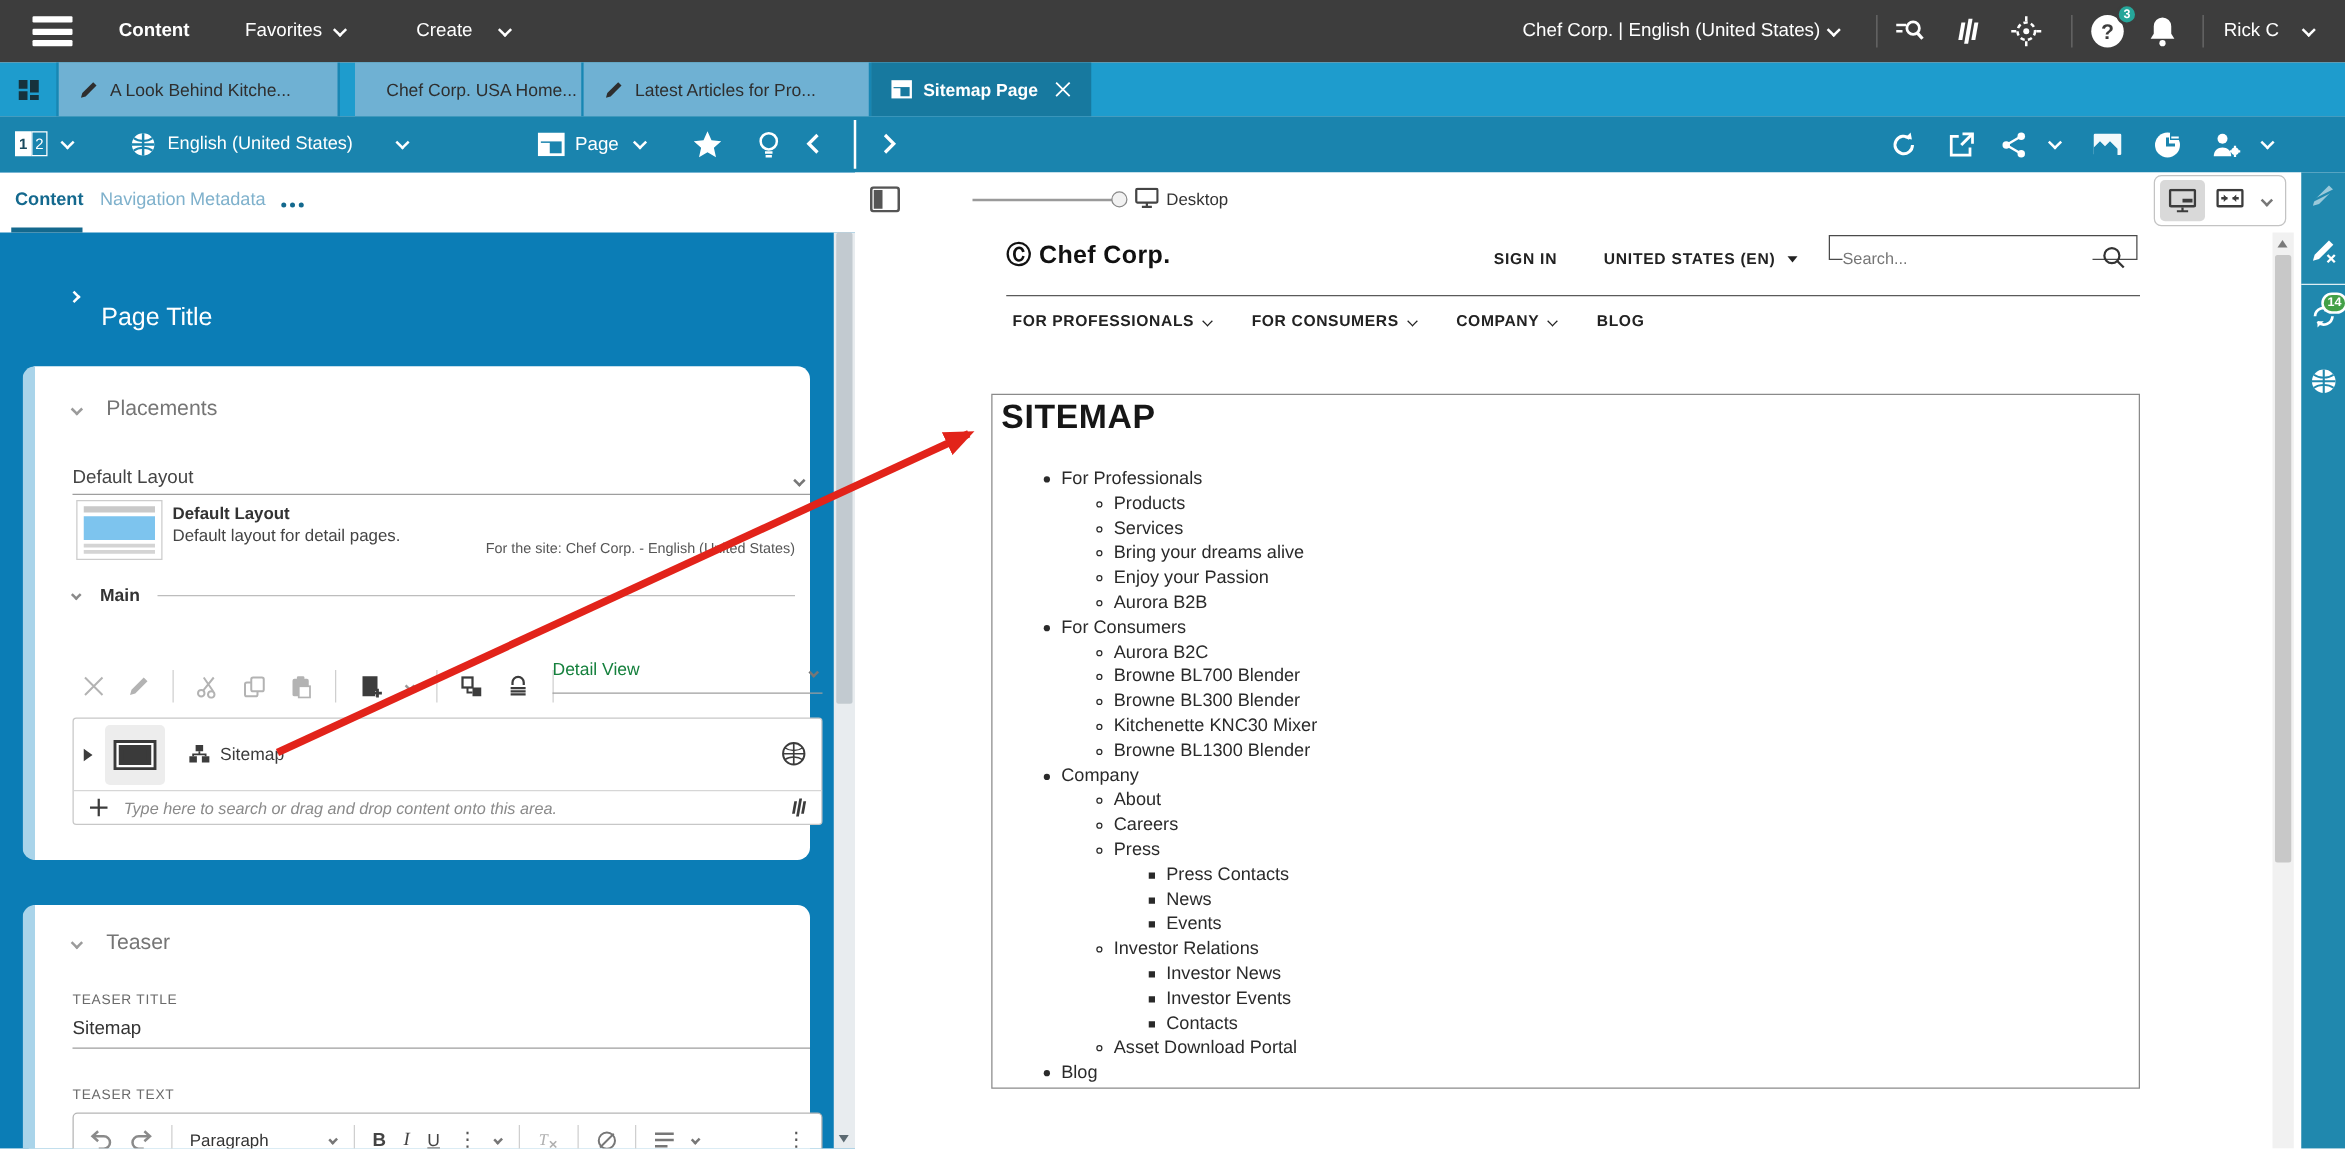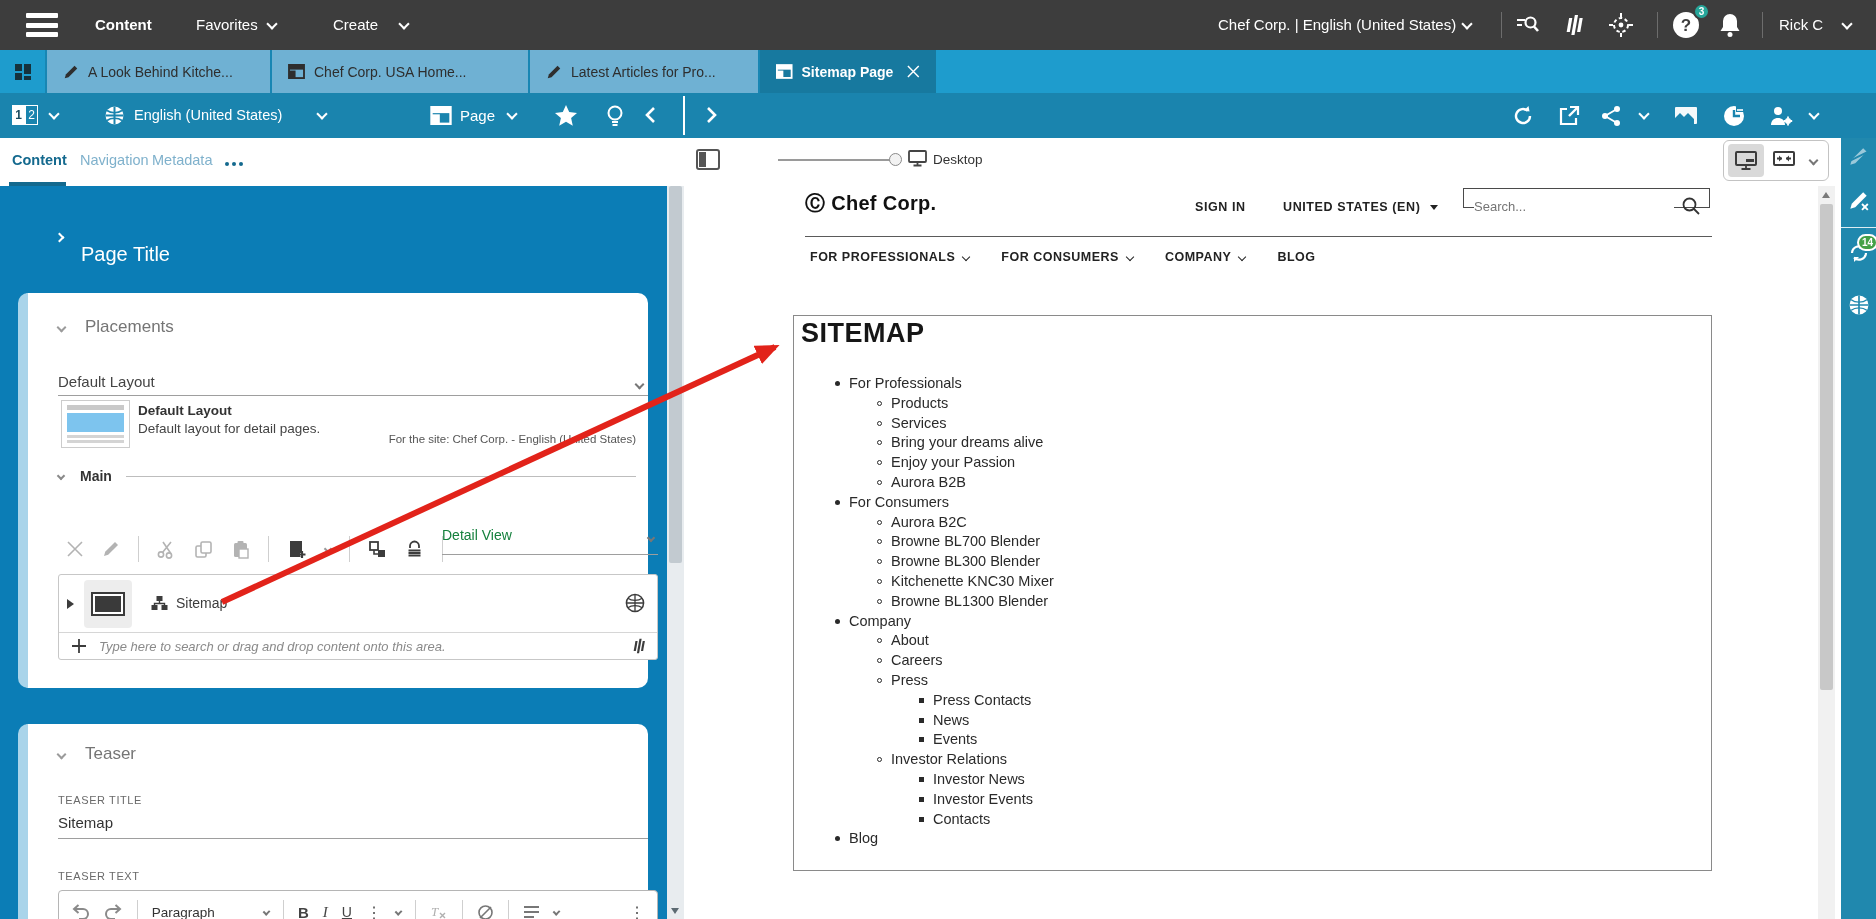--- a/index.html
+++ b/index.html
@@ -215,21 +215,21 @@
           <rect x="11" y="2" width="7" height="10" fill="#16323c"></rect>
           <rect x="11" y="14" width="7" height="4" fill="#16323c"></rect>
         </svg>
     </div>
     <div class="tab" style="width:225px;">
       <svg class="ic" width="16" height="16" viewBox="0 0 18 18">
           <path d="M2 16l1.2-4.2L13 2l3 3L6.2 14.8 2 16z" fill="#2e2e2e"></path>
         </svg>
       <span class="lbl">A Look Behind Kitche...</span>
     </div>
-    <div class="tab" style="width:258px;">
+    <div class="tab" style="width:183px;margin-left:12px;">
       <svg class="ic" width="17" height="15" viewBox="0 0 18 16">
           <rect x="1" y="1" width="16" height="14" fill="none" stroke="#2e2e2e" stroke-width="2"></rect>
           <rect x="1" y="1" width="16" height="5" fill="#2e2e2e"></rect>
           <rect x="1" y="7" width="7" height="8" fill="#2e2e2e"></rect>
         </svg>
       <span class="lbl">Chef Corp. USA Home...</span>
     </div>
     <div class="tab" style="width:230px;">
       <svg class="ic" width="16" height="16" viewBox="0 0 18 18">
           <path d="M2 16l1.2-4.2L13 2l3 3L6.2 14.8 2 16z" fill="#2e2e2e"></path>
@@ -644,20 +644,21 @@
           <div class="sm-item lv2"><span class="bullet"></span><span>About</span></div>
           <div class="sm-item lv2"><span class="bullet"></span><span>Careers</span></div>
           <div class="sm-item lv2"><span class="bullet"></span><span>Press</span></div>
           <div class="sm-item lv3"><span class="bullet"></span><span>Press Contacts</span></div>
           <div class="sm-item lv3"><span class="bullet"></span><span>News</span></div>
           <div class="sm-item lv3"><span class="bullet"></span><span>Events</span></div>
           <div class="sm-item lv2"><span class="bullet"></span><span>Investor Relations</span></div>
           <div class="sm-item lv3"><span class="bullet"></span><span>Investor News</span></div>
           <div class="sm-item lv3"><span class="bullet"></span><span>Investor Events</span></div>
           <div class="sm-item lv3"><span class="bullet"></span><span>Contacts</span></div>
+          <div class="sm-item lv2"><span class="bullet"></span><span>Asset Download Portal</span></div>
           <div class="sm-item lv1"><span class="bullet"></span><span>Blog</span></div>
         </div>
     </div>
 
     <div class="pscroll">
       <div class="up"></div>
       <div class="th"></div>
     </div>
   </div>
 

